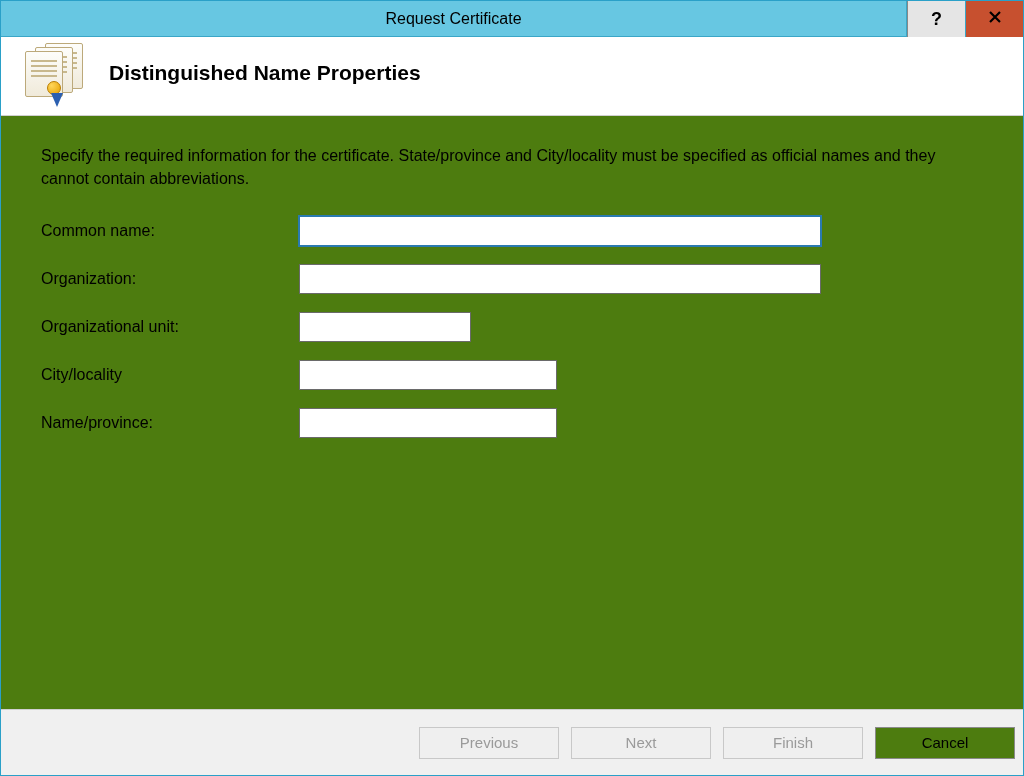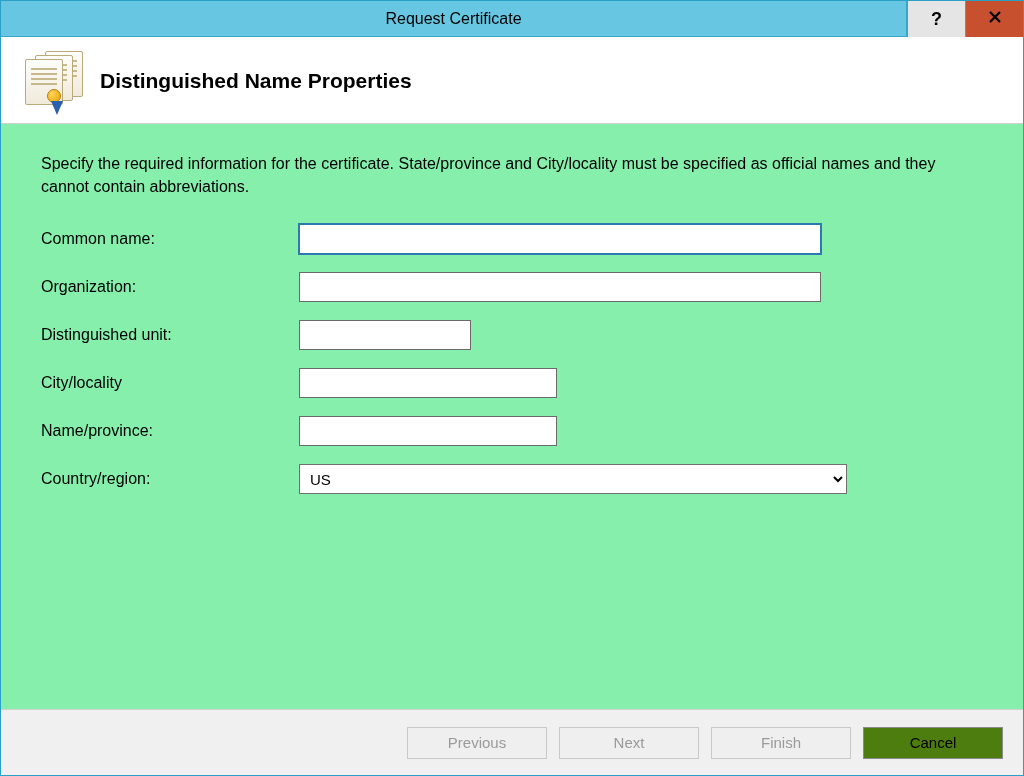--- a/index.html
+++ b/index.html
@@ -53,23 +53,23 @@
     border-left: 1px solid #888;
   }
   .titlebar-btn.close {
     background: #c7502f;
     color: #000;
     font-size: 16px;
   }
   .header-panel {
     display: flex;
     align-items: center;
-    padding: 18px 24px 16px 24px;
+    padding: 10px 24px 16px 24px;
     border-bottom: 1px solid #d0d0d0;
-    gap: 11px;
+    gap: 20px;
   }
   .header-icon {
     width: 64px;
     height: 52px;
     position: relative;
   }
   .cert-page {
     position: absolute;
     width: 38px;
     height: 46px;
@@ -105,21 +105,21 @@
     border-top: 14px solid #2b5fb0;
   }
   .page-title {
     font-size: 21px;
     font-weight: bold;
     color: #000;
   }
   .content {
     flex: 1;
     padding: 28px 40px 10px 40px;
-    background: #86efac;
+    background: #4d7c0f;
     overflow: auto;
   }
   .desc {
     font-size: 16px;
     line-height: 1.45;
     max-width: 920px;
     margin-bottom: 26px;
     color: #000;
   }
   .form-row {
@@ -151,21 +151,21 @@
     font-family: inherit;
     padding: 2px 6px;
   }
   .footer {
     height: 66px;
     border-top: 1px solid #d0d0d0;
     background: #f0f0f0;
     display: flex;
     justify-content: flex-end;
     align-items: center;
-    padding-right: 20px;
+    padding-right: 8px;
     gap: 12px;
   }
   .btn {
     width: 140px;
     height: 32px;
     border: 1px solid #adadad;
     background: #e7e7e7;
     font-family: inherit;
     font-size: 15px;
     text-align: center;
@@ -221,40 +221,34 @@
       <div class="form-label">Common name:</div>
       <input class="form-input focused" style="width: 522px;" type="text" value="">
     </div>
 
     <div class="form-row">
       <div class="form-label">Organization:</div>
       <input class="form-input" style="width: 522px;" type="text" value="">
     </div>
 
     <div class="form-row">
-      <div class="form-label">Distinguished unit:</div>
+      <div class="form-label">Organizational unit:</div>
       <input class="form-input" style="width: 172px;" type="text" value="">
     </div>
 
     <div class="form-row">
       <div class="form-label">City/locality</div>
       <input class="form-input" style="width: 258px;" type="text" value="">
     </div>
 
     <div class="form-row">
       <div class="form-label">Name/province:</div>
       <input class="form-input" style="width: 258px;" type="text" value="">
     </div>
 
-    <div class="form-row">
-      <div class="form-label">Country/region:</div>
-      <select class="form-select" style="width:548px">
-        <option>US</option>
-      </select>
-    </div>
   </div>
 
   <div class="footer">
     <div class="btn disabled">Previous</div>
     <div class="btn disabled">Next</div>
     <div class="btn disabled">Finish</div>
     <div class="btn enabled">Cancel</div>
   </div>
 
 </div>

